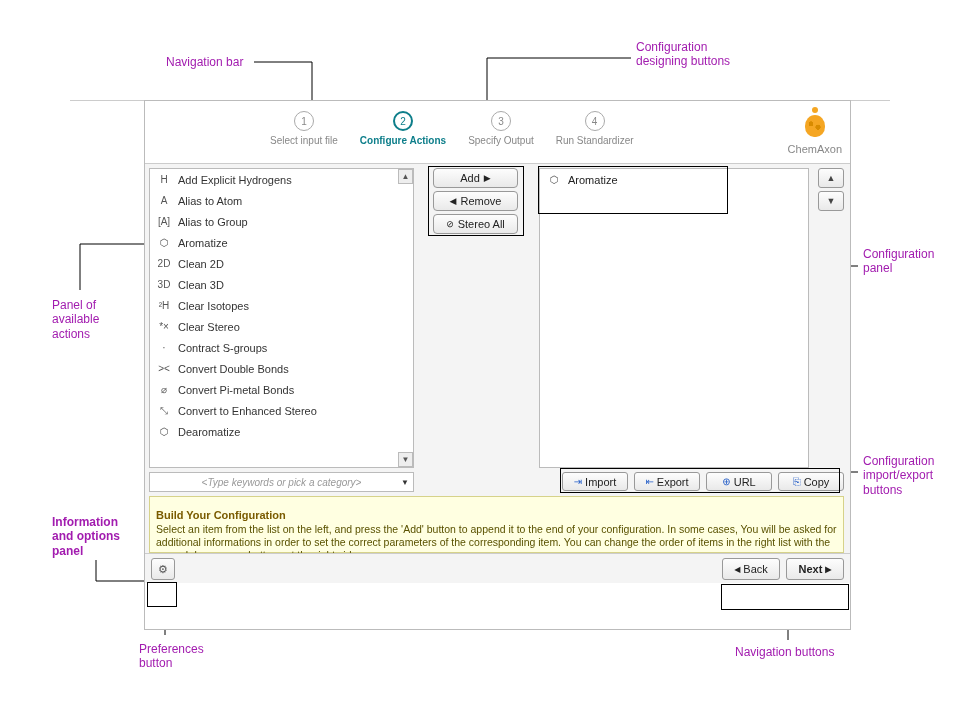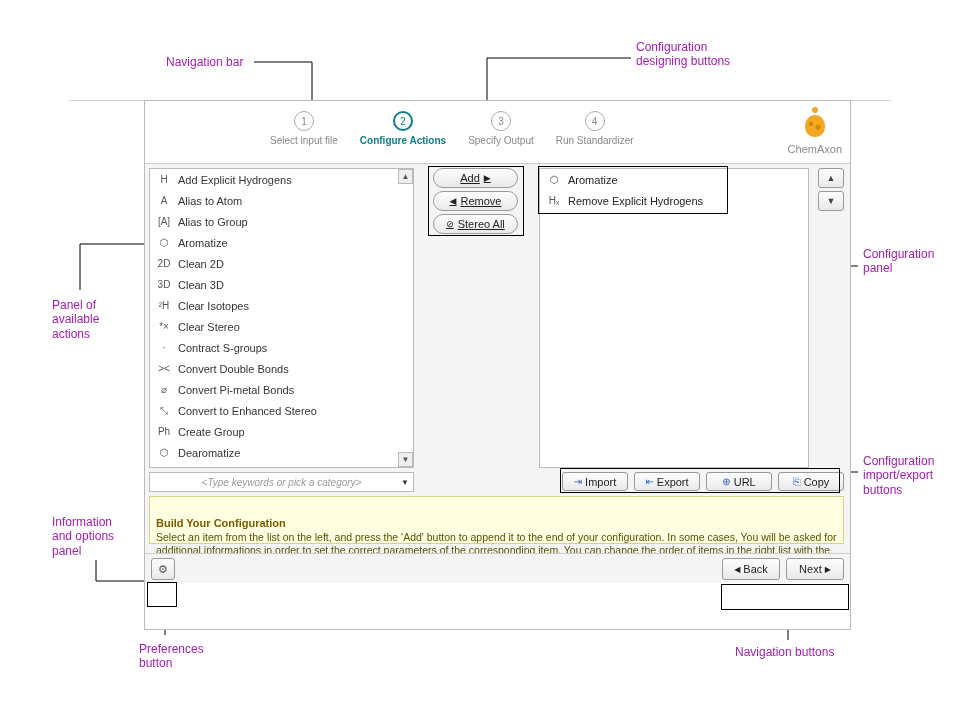--- a/index.html
+++ b/index.html
@@ -64,22 +64,22 @@
   }
   .type-filter {
     position:absolute; left:4px; top:308px; width:265px; height:20px;
     border:1px solid #bbb; background:#fff; display:flex; align-items:center; justify-content:center;
   }
   .type-filter .ph { color:#999; font-style:italic; font-size:10px; }
   .type-filter .dd { position:absolute; right:4px; font-size:8px; color:#333; }
   
   .midbtn {
     position:absolute; left:288px; width:85px; height:20px;
-    border:1px solid #999; border-radius:10px; background:linear-gradient(#fdfdfd,#e9e9e9);
-    display:flex; align-items:center; justify-content:center; gap:4px; font-size:10px;text-decoration:underline;
+    border:1px solid #999; border-radius:4px; background:linear-gradient(#fdfdfd,#e9e9e9);
+    display:flex; align-items:center; justify-content:center; gap:4px; font-size:10px;
   }
   .midbtn .ic { font-size:9px; }
   .right-panel {
     position:absolute; left:394px; top:4px; width:270px; height:300px;
     background:#fff; border:1px solid #bbb;
   }
   .cfg-item { display:flex; align-items:center; gap:6px; padding:3px 6px; height:21px; }
   .cfg-item .ic { width:16px; text-align:center; font-size:10px; color:#555; }
   .arrow-btn {
     position:absolute; right:6px; width:26px; height:20px;
@@ -89,22 +89,22 @@
   
   .io-row { position:absolute; right:6px; top:308px; display:flex; gap:6px; }
   .io-btn {
     width:66px; height:19px; border:1px solid #999; border-radius:3px;
     background:linear-gradient(#fdfdfd,#e9e9e9);
     display:flex; align-items:center; justify-content:center; gap:3px; font-size:10px;
   }
   .io-btn .ic { color:#2a62c9; font-size:10px; }
   
   .info {
-    position:absolute; left:4px; right:6px; top:332px; height:48px;
-    background:#ffffe1; border:1px solid #d6d28a; padding:20px 6px;
+    position:absolute; left:4px; right:6px; top:332px; height:57px;
+    background:#ffffe1; border:1px solid #d6d28a; padding:12px 6px;
   }
   .info .title { font-weight:bold; color:#7a5b00; font-size:11px; margin-bottom:2px; }
   .info .body { color:#5a5200; font-size:10.5px; line-height:1.25; }
   
   .bottom {
     position:relative; height:30px; border-top:1px solid #ccc;
     background:#f4f4f4;
   }
   .pref-btn {
     position:absolute; left:6px; top:4px; width:24px; height:22px;
@@ -120,21 +120,21 @@
   .annbox { position:absolute; border:1px solid #000; background:transparent; pointer-events:none; }
 </style>
 </head>
 <body>
 
 <div class="callout" style="left:166px; top:55px;">Navigation bar</div>
 <div class="callout" style="left:636px; top:40px;">Configuration<br>designing  buttons</div>
 <div class="callout" style="left:863px; top:247px;">Configuration<br>panel</div>
 <div class="callout" style="left:52px; top:298px;">Panel of<br>available<br>actions</div>
 <div class="callout" style="left:863px; top:454px;">Configuration<br>import/export<br>buttons</div>
-<div class="callout" style="left:52px; top:515px;">Information<br>and options<br>panel</div>
+<div class="callout" style="left:52px; top:515px;font-weight:bold;">Information<br>and options<br>panel</div>
 <div class="callout" style="left:139px; top:642px;">Preferences<br>button</div>
 <div class="callout" style="left:735px; top:645px;">Navigation buttons</div>
 
 <svg class="ann" width="960" height="720">
   <g stroke="#000" stroke-width="1" fill="none">
 
     <polyline points="254,62 312,62 312,104"></polyline>
 
     <polyline points="631,58 487,58 487,166"></polyline>
 
@@ -223,24 +223,20 @@
             <span class="ic">&gt;&lt;</span>
             <span>Convert Double Bonds</span>
           </div>
           <div class="action-item">
             <span class="ic">⌀</span>
             <span>Convert Pi-metal Bonds</span>
           </div>
           <div class="action-item">
             <span class="ic">⤡</span>
             <span>Convert to Enhanced Stereo</span>
-          </div>
-          <div class="action-item">
-            <span class="ic">Ph</span>
-            <span>Create Group</span>
           </div>
           <div class="action-item">
             <span class="ic">⬡</span>
             <span>Dearomatize</span>
           </div>
         </div>
       <div class="scrollbutton" style="top:0;">▲</div>
       <div class="scrollbutton" style="bottom:0;">▼</div>
     </div>
 
@@ -260,24 +256,20 @@
     <div class="midbtn" style="top:50px;">
       <span class="ic">⊘</span>
       <span>Stereo All</span>
     </div>
 
     <div class="right-panel">
       <div id="cfg-list">
           <div class="cfg-item">
             <span class="ic">⬡</span>
             <span>Aromatize</span>
-          </div>
-          <div class="cfg-item">
-            <span class="ic">Hₓ</span>
-            <span>Remove Explicit Hydrogens</span>
           </div>
         </div>
     </div>
 
     <div class="arrow-btn" style="top:4px;">▲</div>
     <div class="arrow-btn" style="top:27px;">▼</div>
 
     <div class="io-row">
       <div class="io-btn">
         <span class="ic">⇥</span>
@@ -304,21 +296,21 @@
   </div>
 
   <div class="bottom">
     <div class="pref-btn">
       <span>⚙</span>
     </div>
     <div class="nav-btn" style="right:70px;">
       <span style="font-size:8px;">◀</span>
       <span>Back</span>
     </div>
-    <div class="nav-btn" style="right:6px;">
+    <div class="nav-btn" style="right:6px;font-weight:bold;">
       <span>Next</span>
       <span style="font-size:8px;">▶</span>
     </div>
   </div>
 
 </div>
 
 <div class="annbox" style="left:428px; top:166px; width:96px; height:70px;"></div>
 <div class="annbox" style="left:538px; top:166px; width:190px; height:48px;"></div>
 <div class="annbox" style="left:560px; top:468px; width:280px; height:25px;"></div>

